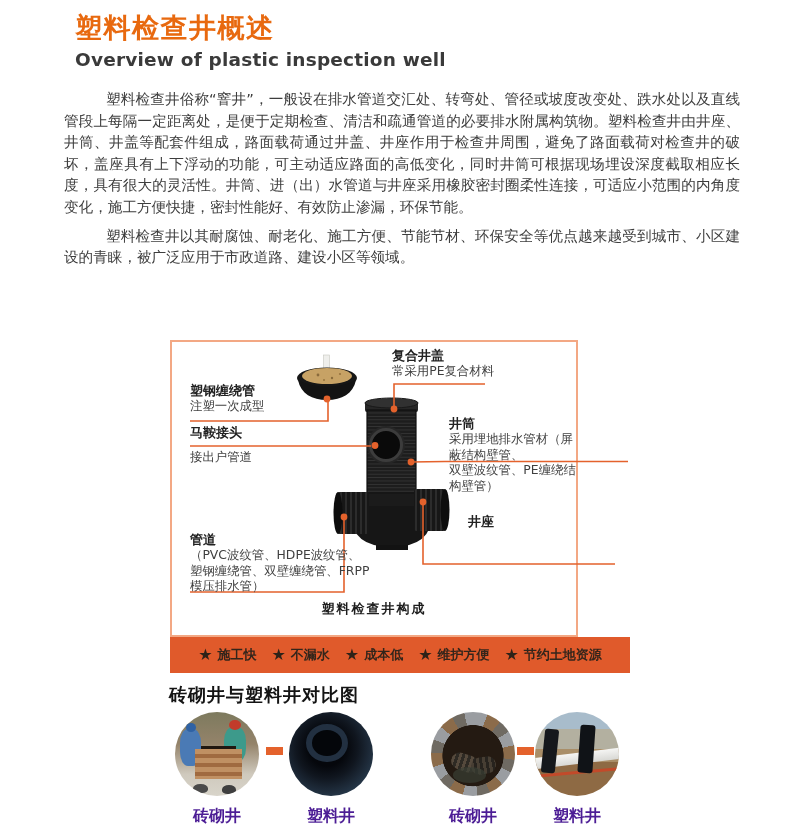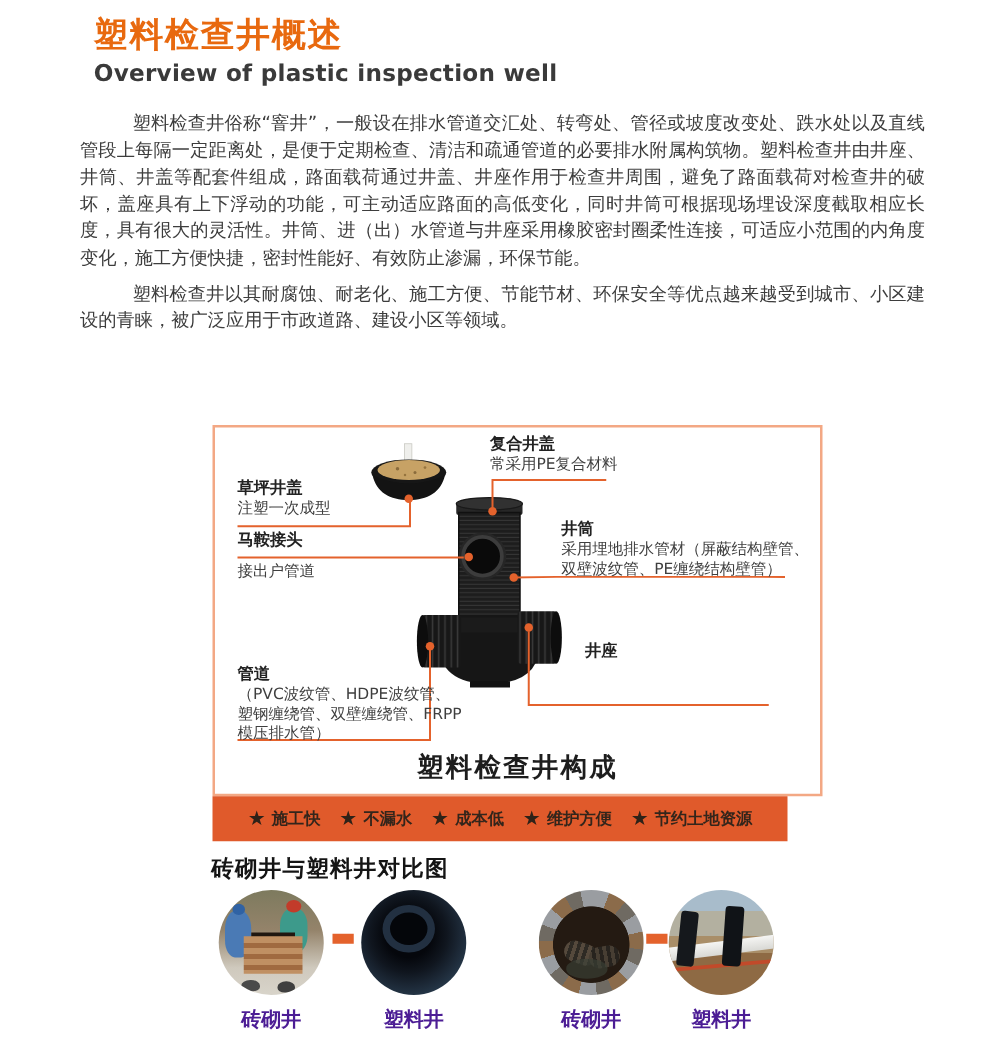--- a/index.html
+++ b/index.html
@@ -10,29 +10,29 @@
   }
   
   .hdr{position:absolute;left:75px;top:10px;}
   .hdr h1{margin:0;font-size:27px;font-weight:700;color:#e8690f;letter-spacing:1.5px;}
   .hdr .sub{margin-top:3px;font-size:18.5px;font-weight:700;color:#3a3a3a;letter-spacing:.2px;}
   
   .intro{position:absolute;left:64px;top:88px;width:676px;}
   .intro p{margin:0 0 7px;font-size:14.6px;line-height:21.6px;color:#3d3d3d;
     text-align:justify;text-indent:42px;}
   
-  .diagram{position:absolute;left:170px;top:340px;width:488px;height:297px;
+  .diagram{position:absolute;left:170px;top:340px;width:408px;height:297px;
     border:2px solid #f3a884;box-sizing:border-box;background:#fff;}
   .diagram svg{position:absolute;left:0;top:0;pointer-events:none;}
   .co{position:absolute;}
   .co-title{font-size:13px;font-weight:700;color:#222;line-height:15px;}
   .co-desc{font-size:12.4px;color:#3f3f3f;line-height:15.5px;white-space:pre-line;}
   .co-inline{display:flex;gap:9px;align-items:baseline;}
   .diagram-caption{position:absolute;left:0;right:0;top:258px;text-align:center;
-    font-size:21px;font-weight:700;color:#1d1d1d;letter-spacing:2px;}
+    font-size:13px;font-weight:700;color:#1d1d1d;letter-spacing:2px;}
   
   .banner{position:absolute;left:170px;top:637px;width:460px;height:36px;
     background:#e05a2b;display:flex;align-items:center;justify-content:center;gap:15px;}
   .feat{display:flex;align-items:center;gap:5px;}
   .feat .star{font-size:16px;color:#2e2218;line-height:1;}
   .feat .flabel{font-size:13px;font-weight:600;color:#33251b;}
   
   .cmp-heading{position:absolute;left:169px;top:683px;font-size:18px;font-weight:700;color:#141414;letter-spacing:1px;}
   .circle{position:absolute;top:712px;width:84px;height:84px;border-radius:50%;overflow:hidden;}
   .circle>div{position:absolute;}
@@ -141,21 +141,21 @@
       <circle cx="251" cy="160" r="3.4"></circle>
       <circle cx="172" cy="175" r="3.4"></circle>
     </g>
   </svg>
 
   <div class="co" style="left:220px;top:6px;">
     <div class="co-title">复合井盖</div>
     <div class="co-desc">常采用PE复合材料</div>
   </div>
   <div class="co" style="left:18px;top:41px;">
-    <div class="co-title">草坪井盖</div>
+    <div class="co-title">塑钢缠绕管</div>
     <div class="co-desc">注塑一次成型</div>
   </div>
   <div class="co co-inline" style="left:18px;top:83px;flex-direction:column;">
     <span class="co-title">马鞍接头</span>
     <span class="co-desc">接出户管道</span>
   </div>
   <div class="co" style="left:277px;top:74px;">
     <div class="co-title">井筒</div>
     <div class="co-desc">采用埋地排水管材（屏蔽结构壁管、
 双壁波纹管、PE缠绕结构壁管）</div>

